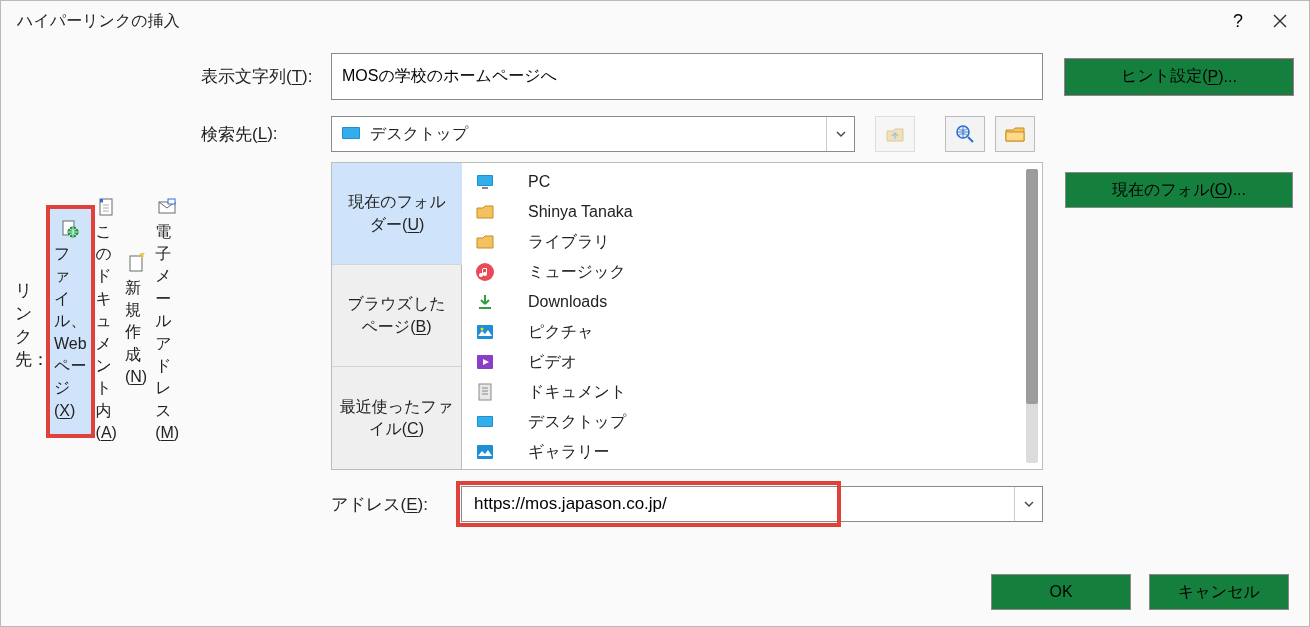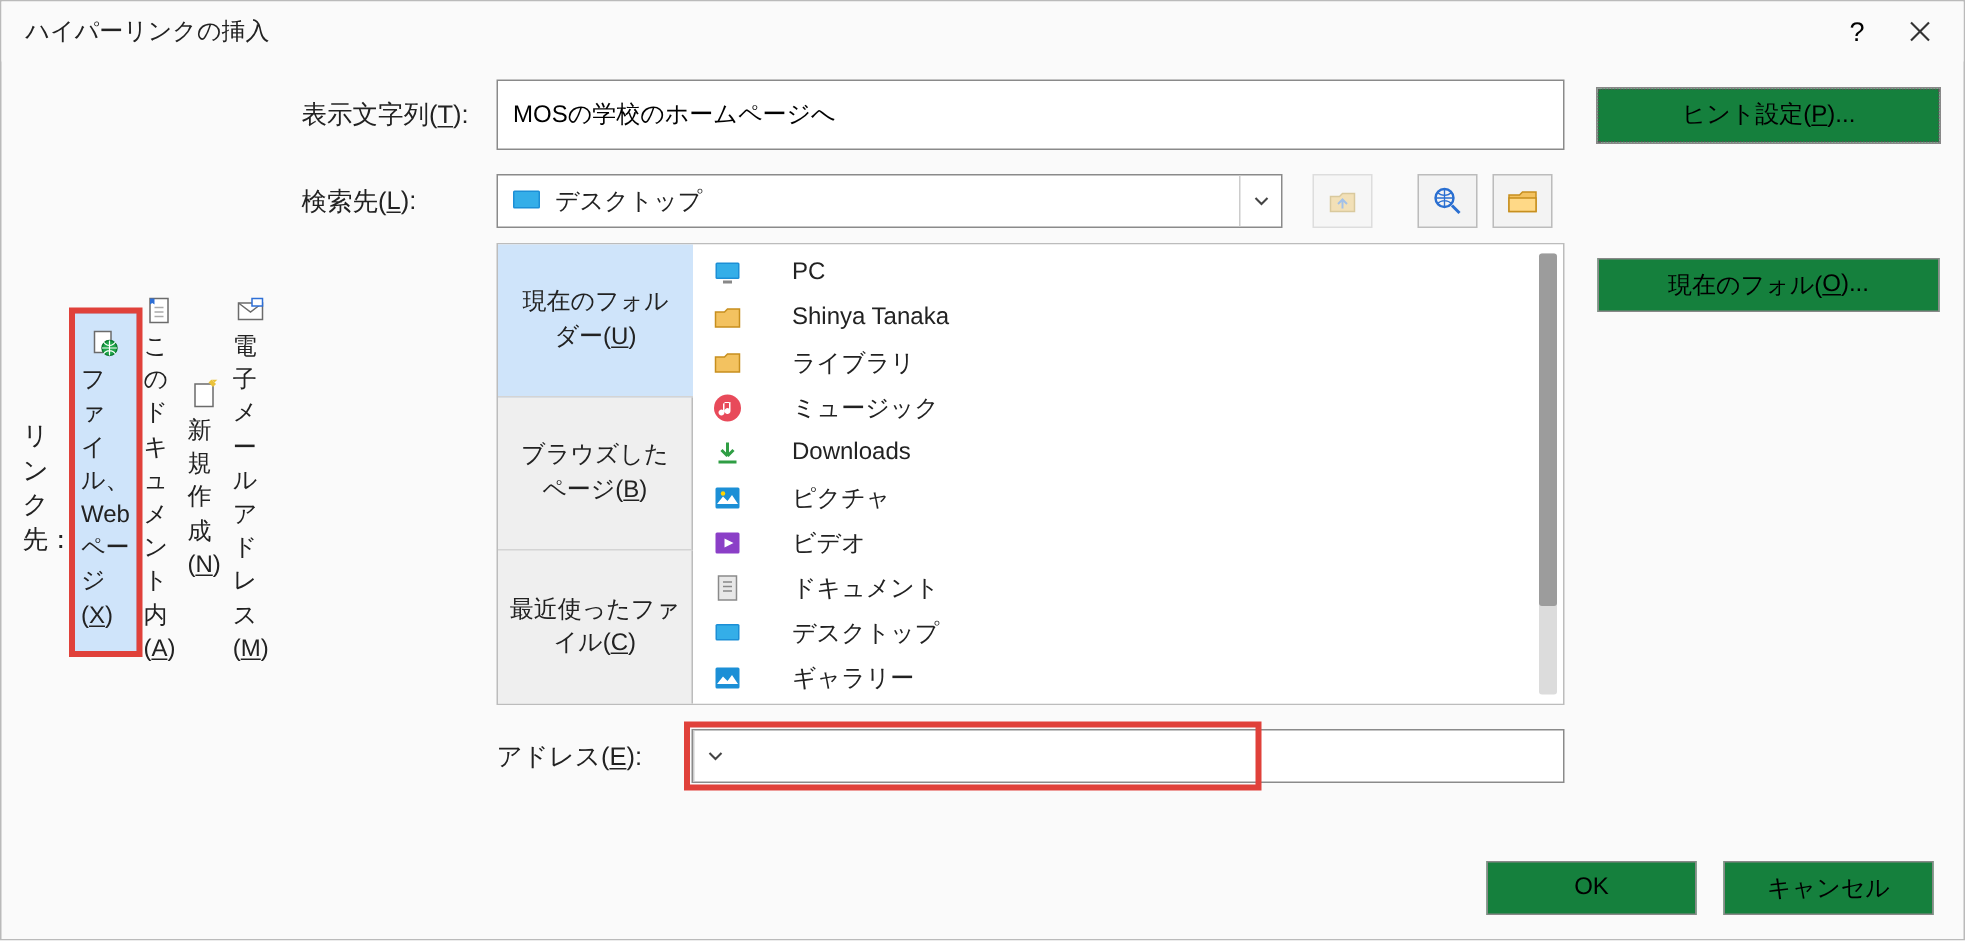--- a/index.html
+++ b/index.html
@@ -318,20 +318,21 @@
                 <div class="scrollbar-thumb"></div>
               </div>
             </div>
           </div>
 
           <div class="address-row">
             <div class="addr-label">
               <span>アドレス(</span><span class="underline-accel">E</span><span>):</span>
             </div>
             <div class="addr-input-wrap">
+              <input class="addr-input" value="https://mos.japason.co.jp/" style="">
               <span class="dropdown-btn" style="border-left:1px solid #ccc;">
                 <svg width="12" height="12" viewBox="0 0 12 12">
                     <path d="M2 4l4 4 4-4" fill="none" stroke="#444" stroke-width="1.4"></path>
                   </svg>
               </span>
               <div class="addr-highlight"></div>
             </div>
           </div>
 
         </div>

